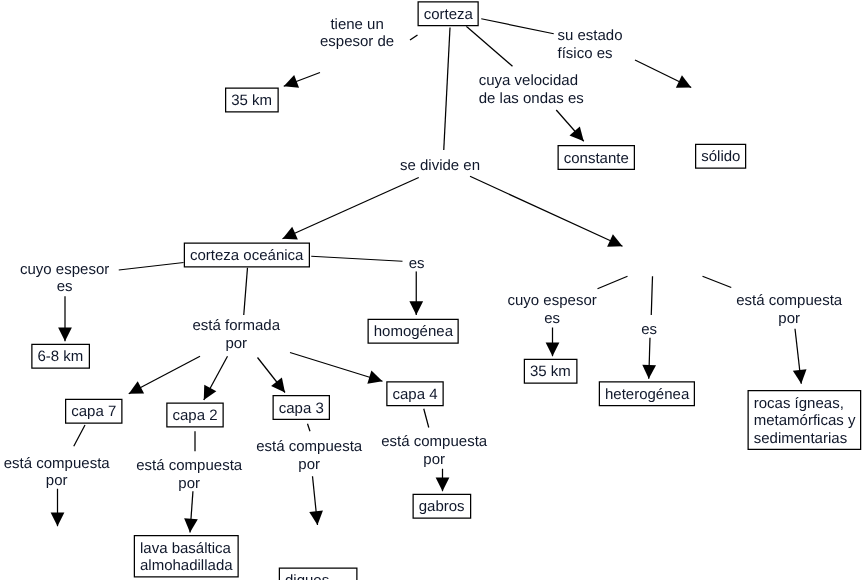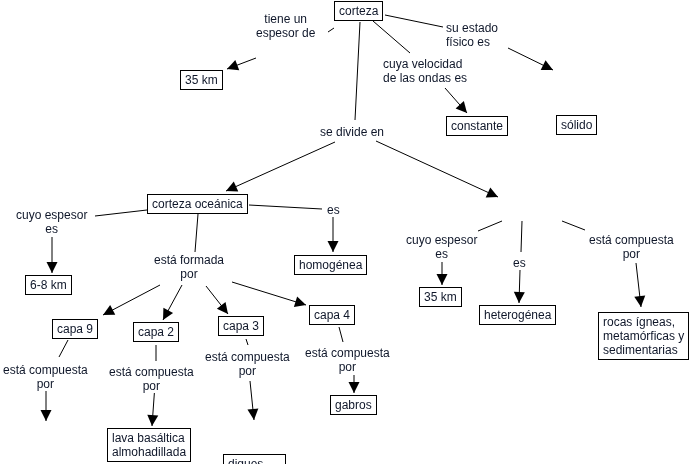--- a/index.html
+++ b/index.html
@@ -68,21 +68,21 @@
       <polygon points="641,307 645.2228223328564,295.44933891306954 634.2931645301694,296.69134548155665" fill="#000"></polygon>
     </svg>
 
   <div class="node" style="left:334px;top:1px;"><span>corteza</span></div>
   <div class="node" style="left:180px;top:70px;"><span>35 km</span></div>
   <div class="node" style="left:556px;top:71px;margin-top:44px;"><span>sólido</span></div>
   <div class="node" style="left:446px;top:116px;"><span>constante</span></div>
   <div class="node" style="left:147px;top:194px;"><span>corteza oceánica</span></div>
   <div class="node" style="left:25px;top:275px;"><span>6-8 km</span></div>
   <div class="node" style="left:294px;top:255px;"><span>homogénea</span></div>
-  <div class="node" style="left:52px;top:319px;"><span>capa 9</span></div>
+  <div class="node" style="left:52px;top:319px;"><span>capa 7</span></div>
   <div class="node" style="left:133px;top:322px;"><span>capa 2</span></div>
   <div class="node" style="left:218px;top:316px;"><span>capa 3</span></div>
   <div class="node" style="left:309px;top:305px;"><span>capa 4</span></div>
   <div class="node" style="left:107px;top:428px;">
       <div>lava basáltica</div>
       <div>almohadillada</div>
     </div>
   <div class="node" style="left:223px;top:423px;margin-top:31px;">
       <div>diques</div>
       <div>basálticos</div>

